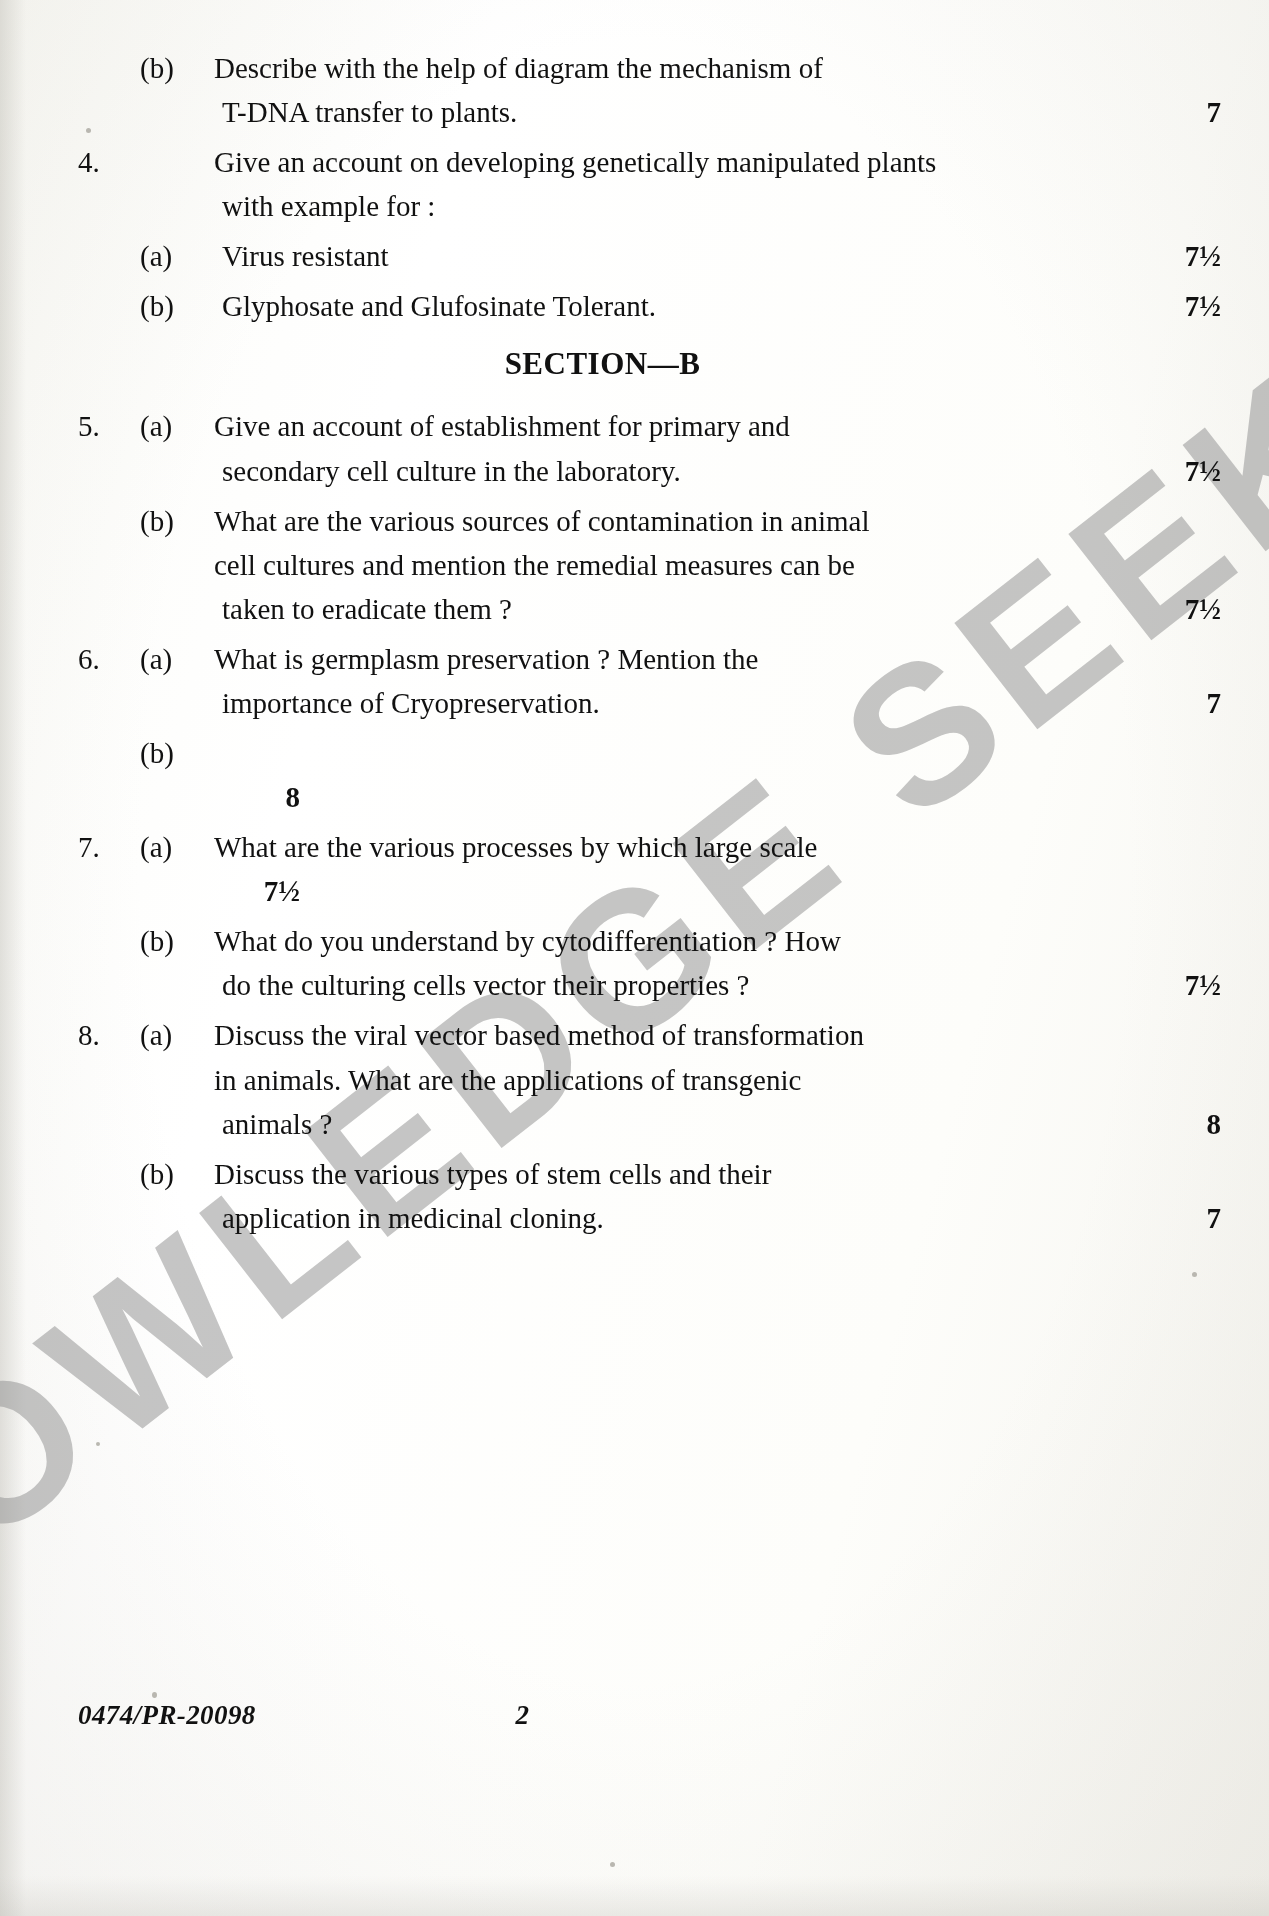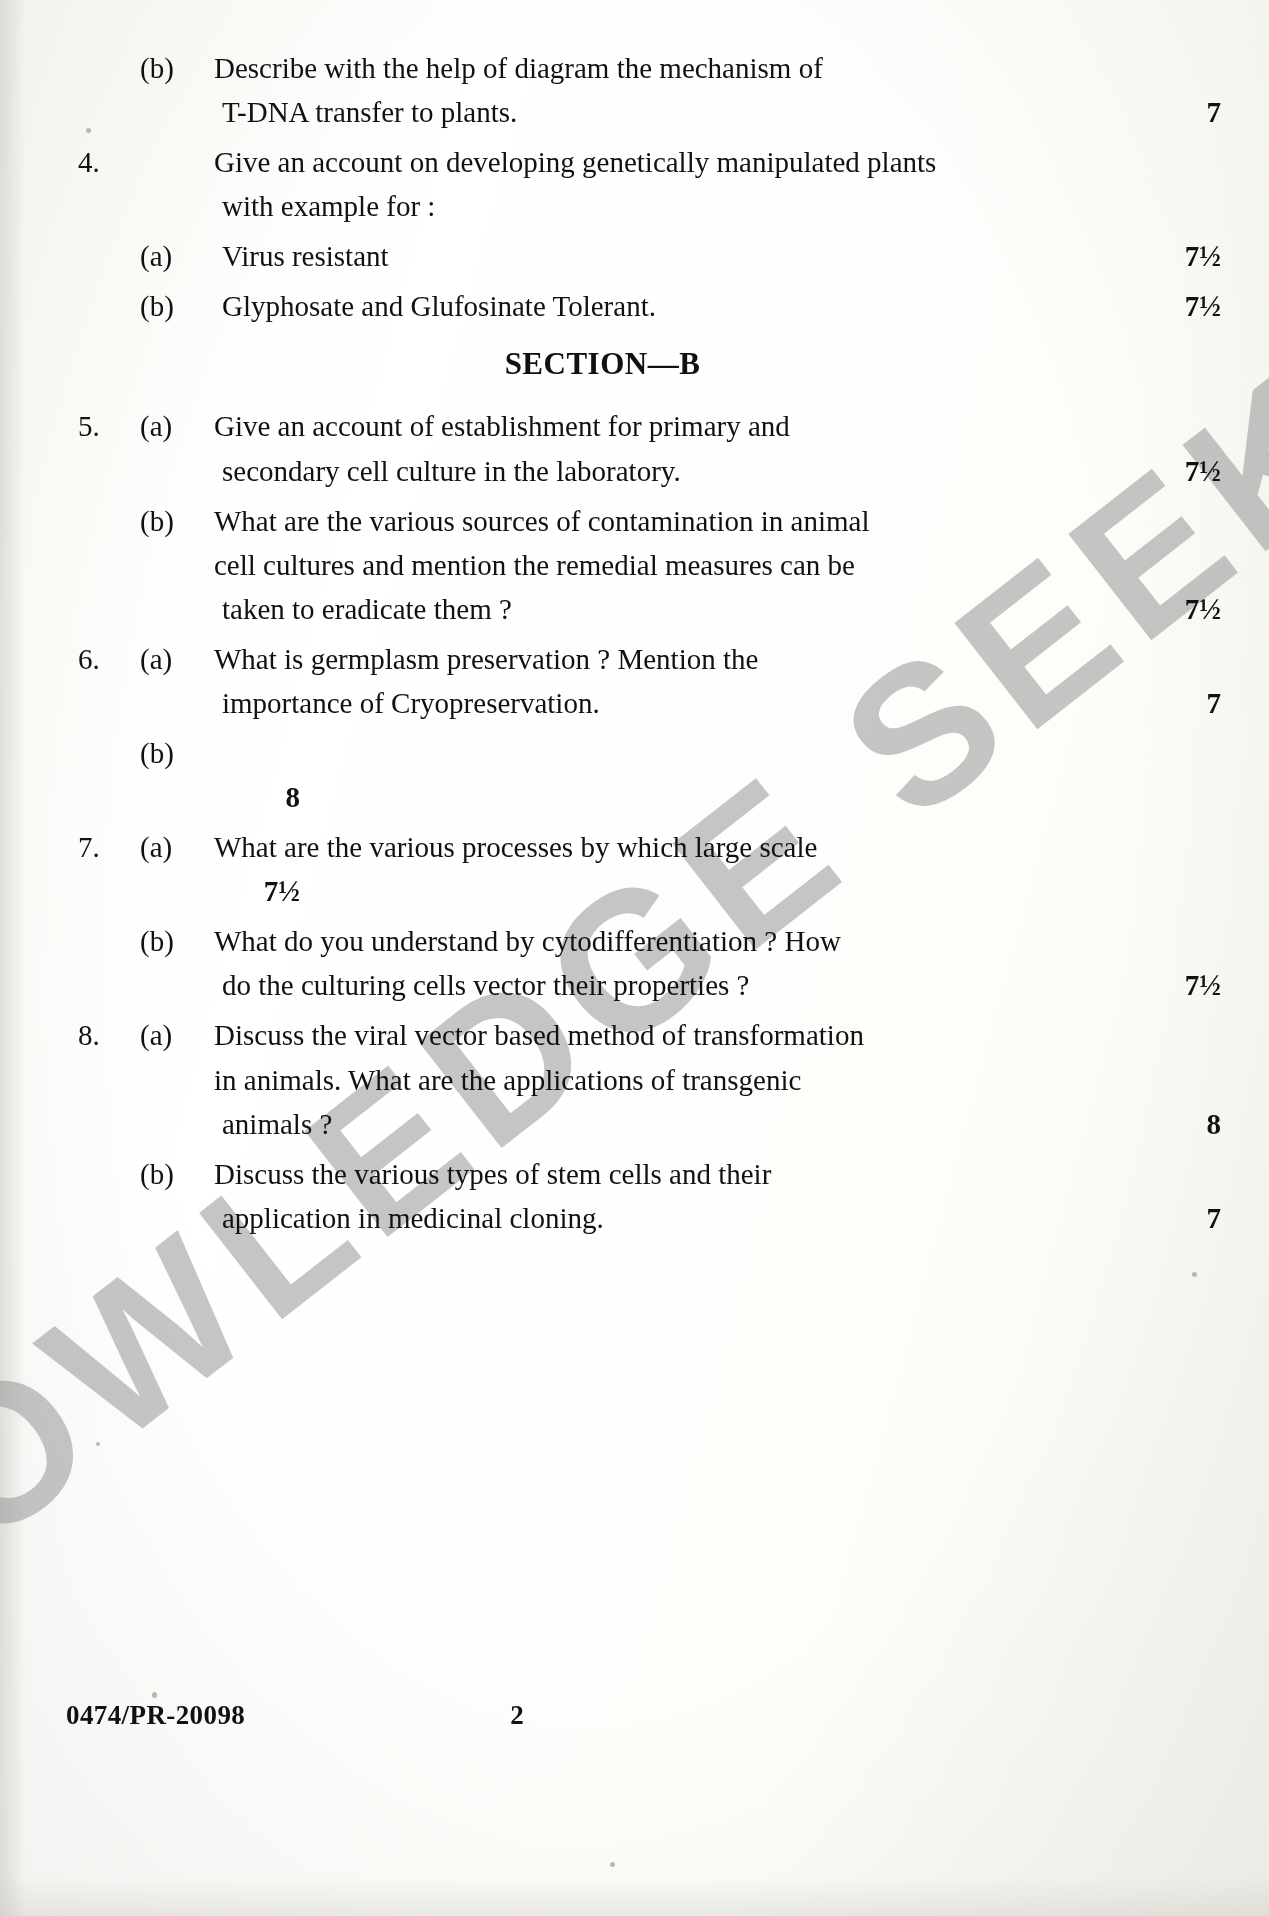--- a/index.html
+++ b/index.html
@@ -119,26 +119,27 @@
     font-size: 31px;
     letter-spacing: 0.5px;
     margin: 18px 0 22px 0;
     padding-right: 100px;
     font-family: "Liberation Serif", "DejaVu Serif", serif;
   }
 
   
   .footer {
     position: absolute;
-    left: 66px;
+    left: 78px;
     right: 60px;
     top: 1700px;
     z-index: 3;
     display: flex;
     align-items: center;
+    font-style: italic;
   }
   .footer-code {
     font-weight: 700;
     font-size: 27px;
     letter-spacing: 0.4px;
   }
   .footer-page {
     flex: 1 1 auto;
     text-align: center;
     font-weight: 700;

